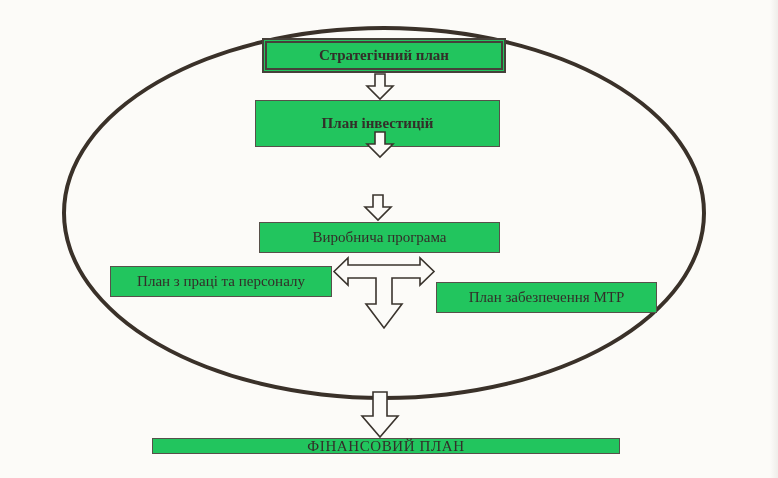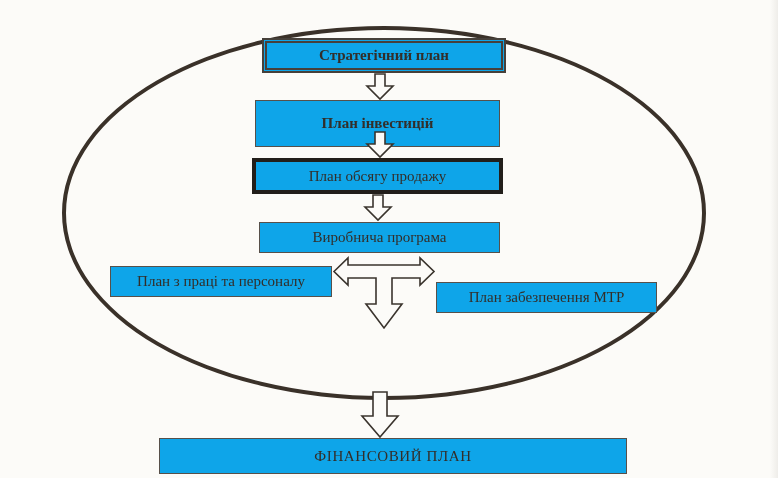--- a/index.html
+++ b/index.html
@@ -17,21 +17,21 @@
   .ellipse {
     position: absolute;
     left: 62px; top: 26px; width: 644px; height: 374px;
     border: 4px solid #3a3129;
     border-radius: 50%;
     background: transparent;
   }
 
   .box {
     position: absolute;
-    background: #0ea5e9;
+    background: #22c55e;
     border: 1px solid #57504a;
     display: flex; align-items: center; justify-content: center;
     font-size: 15px;
     text-align: center;
     padding: 2px 12px;
     line-height: 1.1;
   }
   .box--double { border: 5px double #46403a; font-weight: bold; }
   .box--bold   { font-weight: bold; }
   .box--thick  { border: 4px solid #221e1a; }
@@ -62,37 +62,36 @@
   <svg class="arr" style="left:366px; top:73px;" width="28" height="27" viewBox="0 0 28 27">
     <polygon points="9,1 19,1 19,13 27,13 14,26 1,13 9,13"></polygon>
   </svg>
 
   <div class="box box--bold" style="left:255px; top:100px; width:245px; height:47px;">План інвестицій</div>
 
   <svg class="arr" style="left:366px; top:131px;" width="28" height="27" viewBox="0 0 28 27">
     <polygon points="9,1 19,1 19,13 27,13 14,26 1,13 9,13"></polygon>
   </svg>
 
-  <div class="box box--thick" style="left:252px; top:158px; width:251px; height:36px;">План обсягу продажу</div>
 
   <svg class="arr" style="left:364px; top:194px;" width="28" height="27" viewBox="0 0 28 27">
     <polygon points="9,1 19,1 19,13 27,13 14,26 1,13 9,13"></polygon>
   </svg>
 
   <div class="box" style="left:110px; top:266px; width:222px; height:31px;">План з праці та персоналу</div>
 
   <div class="box" style="left:259px; top:222px; width:241px; height:31px;">Виробнича програма</div>
 
   <div class="box" style="left:436px; top:266px; width:221px; height:31px;margin-top:16px;">План забезпечення МТР</div>
 
   <svg class="arr" style="left:334px; top:258px;" width="100" height="72" viewBox="0 0 100 72">
     <polygon points="0,13.5 14,0 14,7 86,7 86,0 100,13.5 86,27 86,20 58,20 58,46 68,46 50,70 32,46 42,46 42,20 14,20 14,27"></polygon>
   </svg>
 
 
   <svg class="arr" style="left:360px; top:391px;" width="40" height="47" viewBox="0 0 40 47">
     <polygon points="13,1 27,1 27,25 38,25 20,46 2,25 13,25"></polygon>
   </svg>
 
-  <div class="box box--caps" style="left:159px; top:438px; width:468px; height:36px;">ФІНАНСОВИЙ ПЛАН</div>
+  <div class="box box--caps" style="left:152px; top:438px; width:468px; height:16px;">ФІНАНСОВИЙ ПЛАН</div>
 
   <div class="scan-edge"></div>
 </div>
 
 </body></html>

